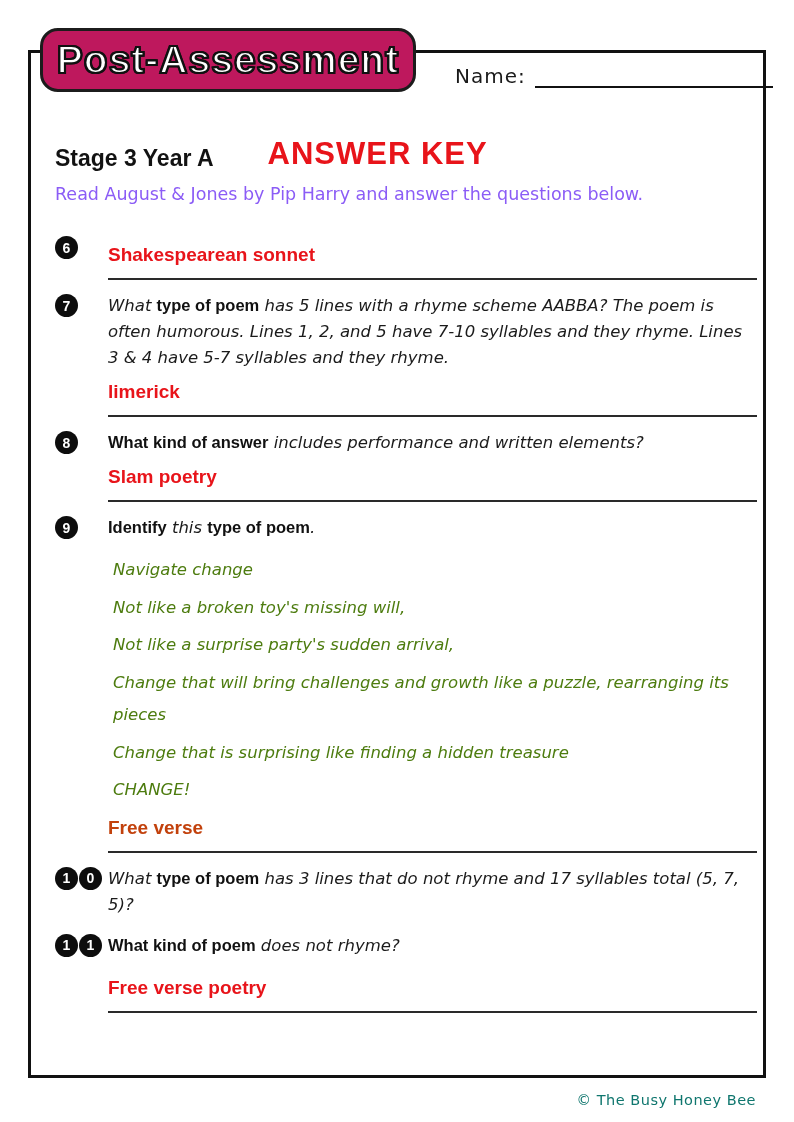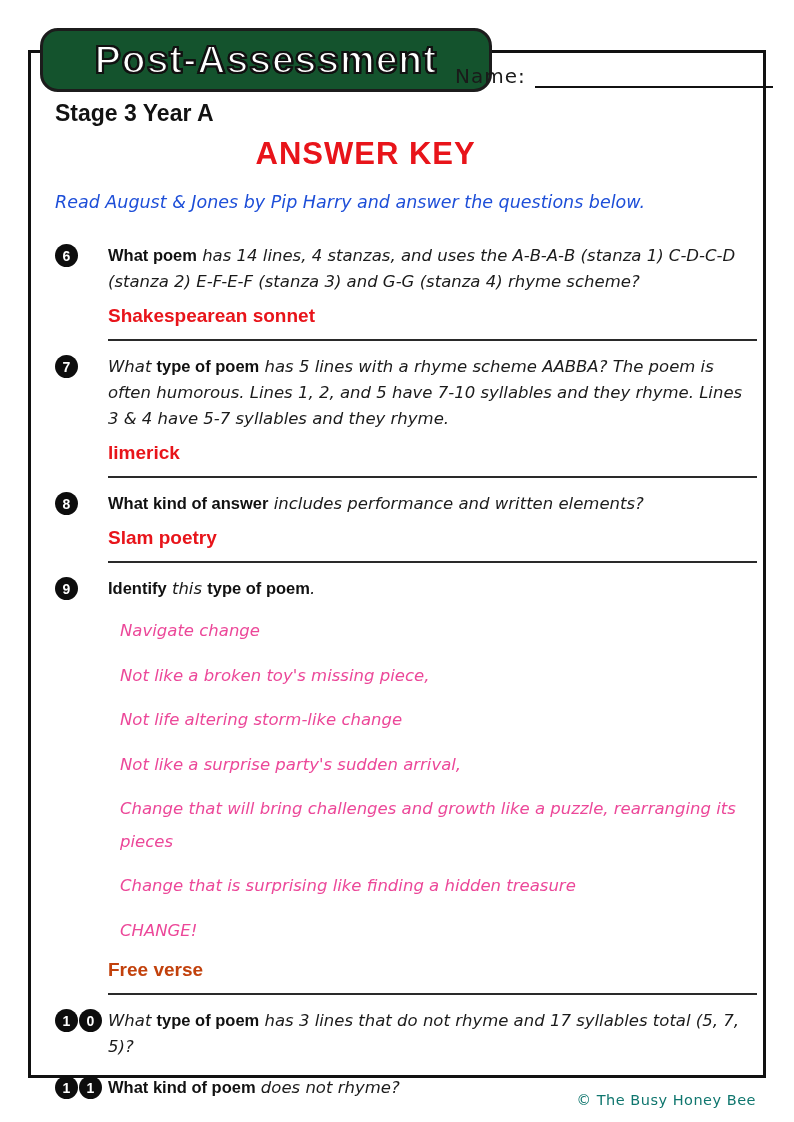--- a/index.html
+++ b/index.html
@@ -16,22 +16,22 @@
   .border-box {
     position: absolute;
     left: 28px; top: 50px; right: 28px; bottom: 44px;
     border: 3px solid #111;
     background: #fff;
   }
   
   .banner {
     position: absolute;
     left: 40px; top: 28px;
-    width: 452px; height: 64px;
-    background: #14532d;
+    width: 376px; height: 64px;
+    background: #be185d;
     border: 3px solid #1c1c1c;
     border-radius: 18px;
     display: flex; align-items: center; justify-content: center;
     z-index: 3;
   }
   .banner-text {
     font-family: "Liberation Sans", sans-serif;
     font-weight: 800;
     font-size: 39px;
     letter-spacing: 1px;
@@ -53,39 +53,38 @@
   }
   .name-line {
     width: 238px; height: 26px;
     border-bottom: 2.5px solid #111;
   }
   
   .content {
     position: absolute;
     left: 55px; top: 100px; width: 702px;
   }
-  .title-row { display: flex; align-items: flex-start; gap: 42px; }
+  .title-row { display: flex; align-items: flex-end; gap: 54px; }
   .stage-title {
     font-family: "Liberation Sans", sans-serif;
     font-weight: 700; font-size: 23px; color: #121212;
   }
   .answer-key {
     font-family: "Liberation Sans", sans-serif;
     font-weight: 800; font-size: 31px; letter-spacing: 1px; margin-top: 36px;
   }
   .unit-title {
     margin-top: 7px;
     font-family: "Liberation Sans", sans-serif;
     font-weight: 700; font-size: 23px; color: #121212;
   }
   .instructions {
-    margin-top: 20px;
-    font-style: italic;
+    margin-top: 12px;
     font-size: 17.5px;
-    color: #1d4ed8;
+    color: #8b5cf6;
   }
   
   .questions { margin-top: 30px; }
   .q-row { display: flex; margin-bottom: 12px; }
   .q-row.extra-top { margin-top: 14px; }
   .q-badges { width: 53px; flex: none; display: flex; gap: 1px; padding-top: 2px; }
   .badge {
     width: 23px; height: 23px; border-radius: 50%;
     background: #0d0d0d; color: #fff;
     display: flex; align-items: center; justify-content: center;
@@ -102,25 +101,25 @@
     color: #1b1b1b;
   }
   .q-text .seg-b {
     font-style: normal;
     font-family: "Liberation Sans", sans-serif;
     font-weight: 700;
     color: #111;
   }
   .poem { margin: 13px 0 0 0; }
   .poem p {
-    margin: 12px;
+    margin: 5px;
     font-style: italic;
     font-size: 16.5px;
     line-height: 32.5px;
-    color: #ec4899;
+    color: #4d7c0f;
   }
   .answer {
     margin-top: 10px;
     padding-bottom: 12px;
     border-bottom: 2px solid #2a2a2a;
   }
   .answer .answer-text {
     font-family: "Liberation Sans", sans-serif;
     font-weight: 700;
     font-size: 19px;
@@ -160,21 +159,20 @@
 
     <div class="instructions">Read August &amp; Jones by Pip Harry and answer the questions below.</div>
 
     <div class="questions">
 
       <div class="q-row">
         <div class="q-badges">
           <span class="badge">6</span>
         </div>
         <div class="q-body">
-          <p class="q-text"><span class="seg-b">What poem</span><span> has 14 lines, 4 stanzas, and uses the A-B-A-B (stanza 1) C-D-C-D (stanza 2) E-F-E-F (stanza 3) and G-G (stanza 4) rhyme scheme?</span></p>
           <div class="answer">
             <span class="answer-text" style="color:#e8141a">Shakespearean sonnet</span>
           </div>
         </div>
       </div>
 
       <div class="q-row">
         <div class="q-badges">
           <span class="badge">7</span>
         </div>
@@ -199,22 +197,21 @@
       </div>
 
       <div class="q-row">
         <div class="q-badges">
           <span class="badge">9</span>
         </div>
         <div class="q-body">
           <p class="q-text"><span class="seg-b">Identify</span><span> this </span><span class="seg-b">type of poem</span><span>.</span></p>
           <div class="poem">
             <p>Navigate change</p>
-            <p>Not like a broken toy's missing piece,</p>
-            <p>Not life altering storm-like change</p>
+            <p>Not like a broken toy's missing will,</p>
             <p>Not like a surprise party's sudden arrival,</p>
             <p>Change that will bring challenges and growth like a puzzle, rearranging its pieces</p>
             <p>Change that is surprising like finding a hidden treasure</p>
             <p>CHANGE!</p>
           </div>
           <div class="answer">
             <span class="answer-text" style="color:#c2410c">Free verse</span>
           </div>
         </div>
       </div>

